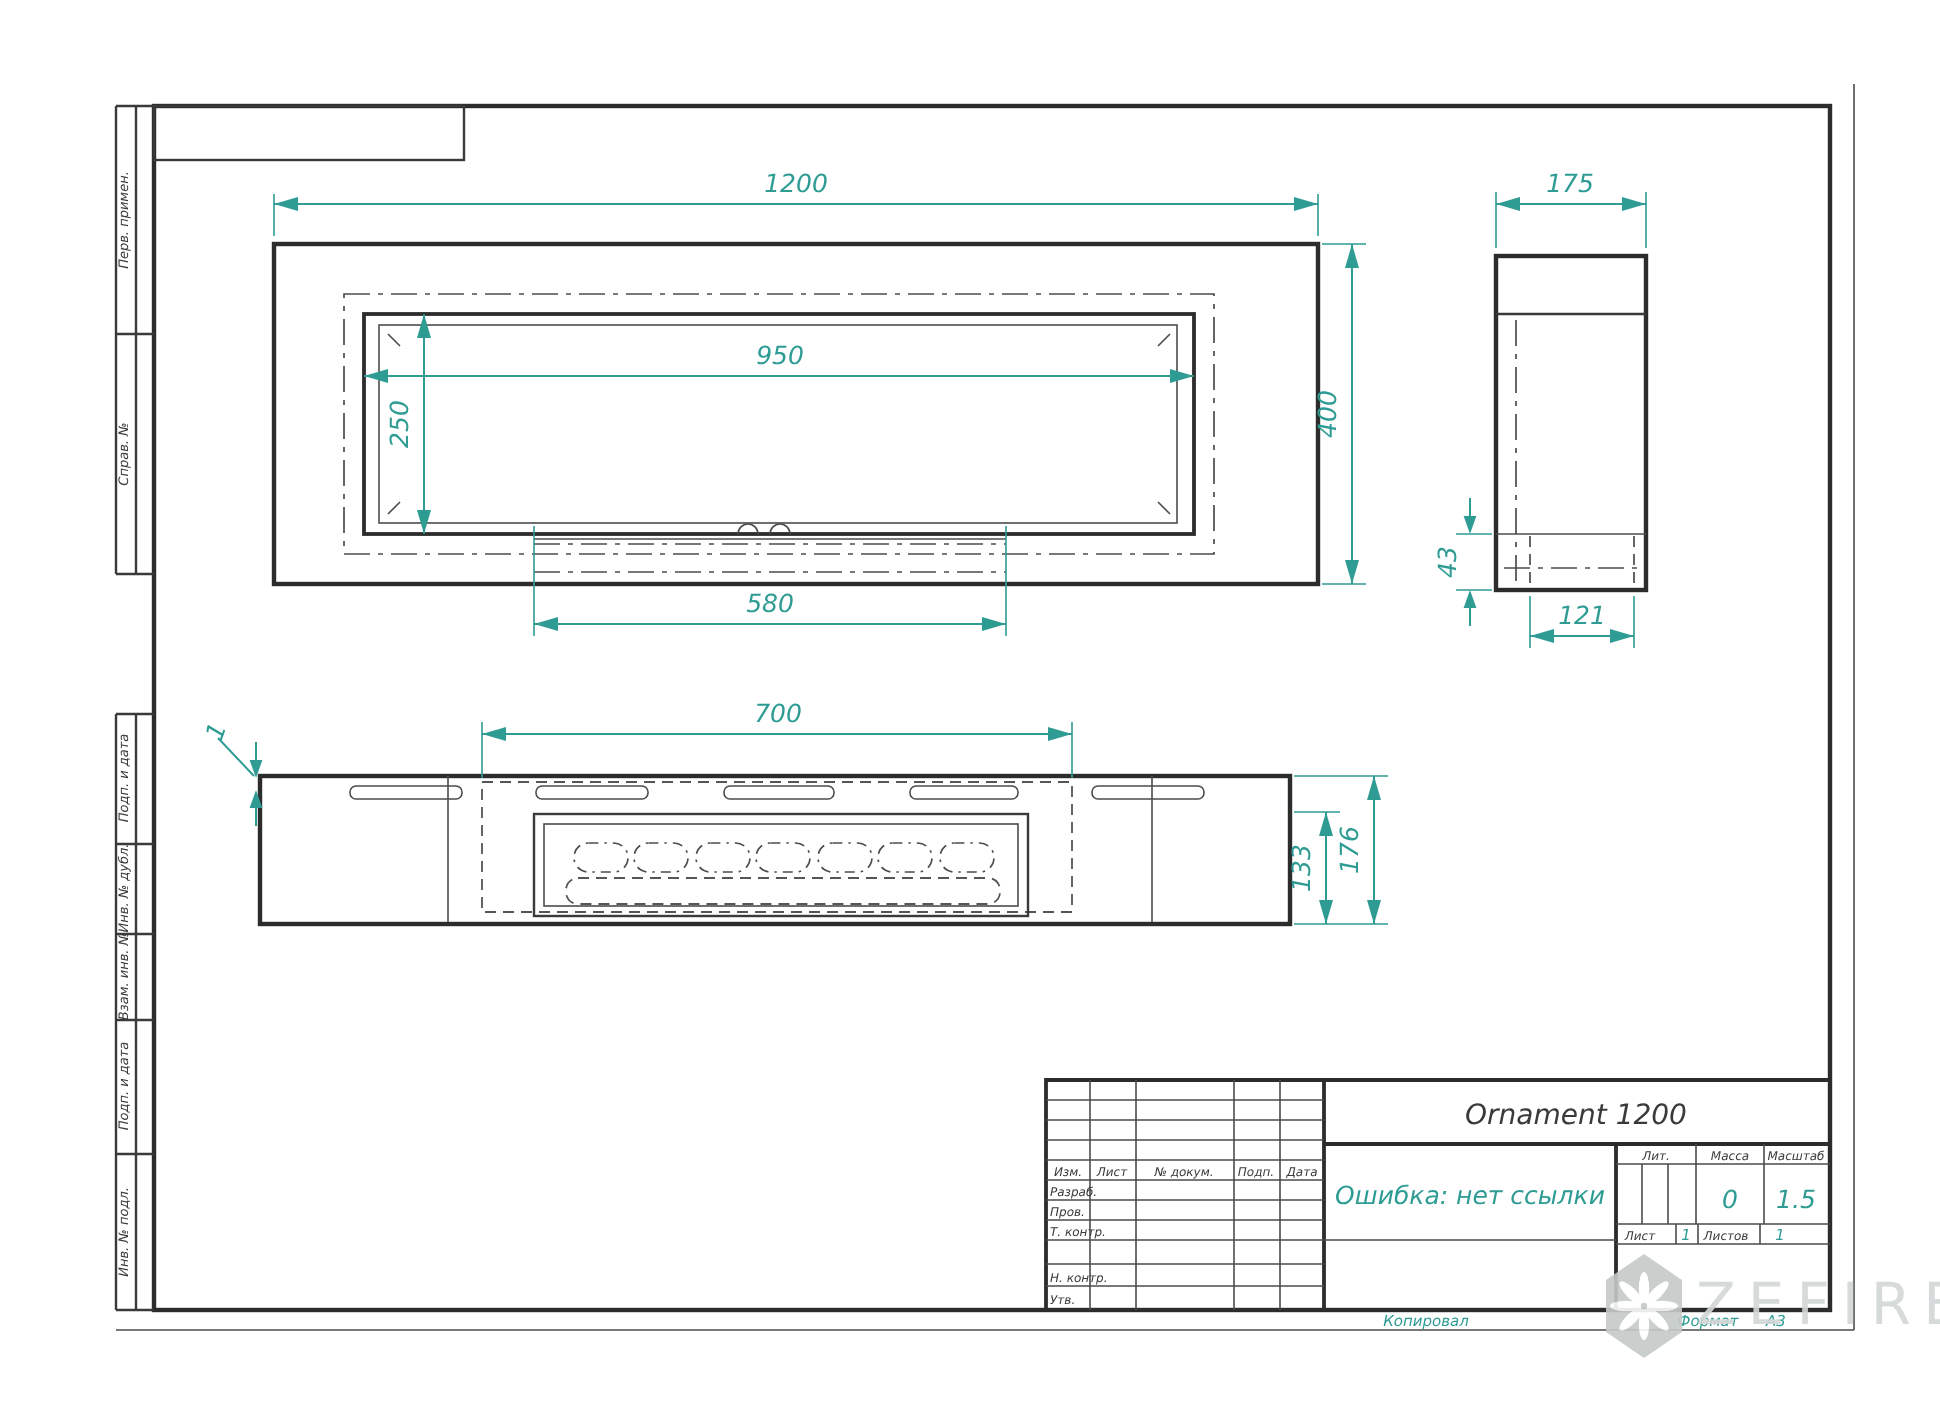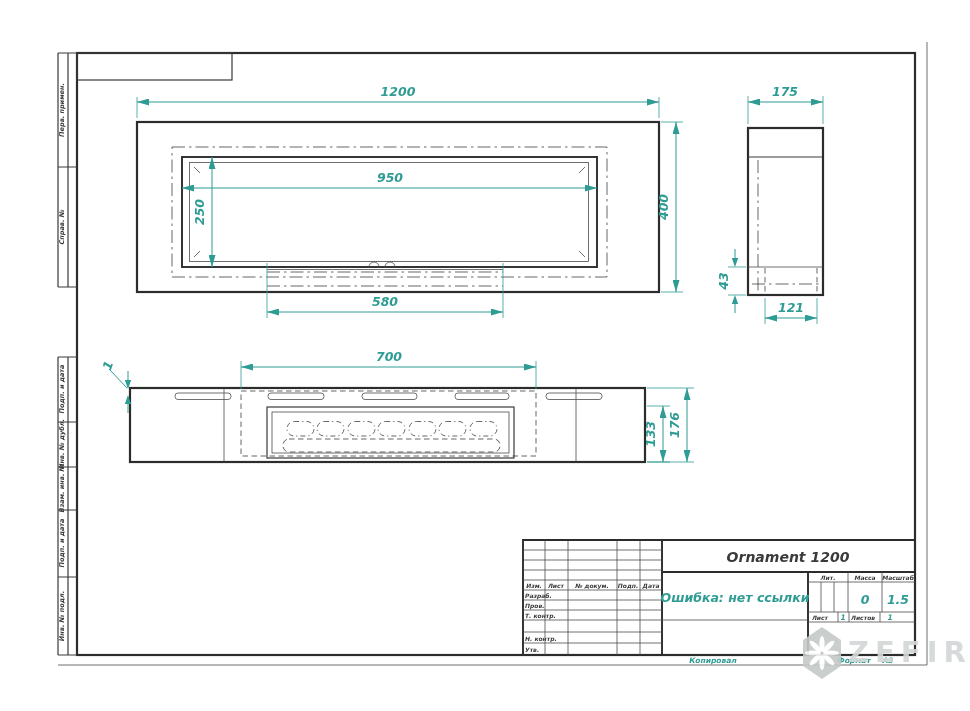--- a/index.html
+++ b/index.html
@@ -1,17 +1,17 @@
 <!DOCTYPE html>
 <html><head>
 <meta charset="utf-8">
 <style>
   html,body{margin:0;padding:0;background:#ffffff;}
   .page{position:relative;width:970px;height:711px;background:#ffffff;overflow:hidden;
-        font-family:"DejaVu Sans",sans-serif;font-weight:bold;}
+        font-family:"DejaVu Sans",sans-serif;}
   svg{display:block}
   
   .sk-thick{stroke:#2c2c2c;stroke-width:2.2;fill:none;stroke-linecap:square}
   .sk-th2{stroke:#2c2c2c;stroke-width:1.9;fill:none;stroke-linecap:square}
   .sk-med{stroke:#3a3a3a;stroke-width:1.2;fill:none}
   .sk-thin{stroke:#4c4c4c;stroke-width:0.8;fill:none}
   .sk-dd{stroke:#4c4c4c;stroke-width:0.85;fill:none;stroke-dasharray:13 4 2.5 4}
   .sk-dds{stroke:#4c4c4c;stroke-width:0.85;fill:none;stroke-dasharray:5 3 1.2 3}
   .sk-dash{stroke:#555555;stroke-width:0.9;fill:none;stroke-dasharray:5.5 3.5}
   .sk-dim{stroke:#2f9c94;stroke-width:1;fill:none}

